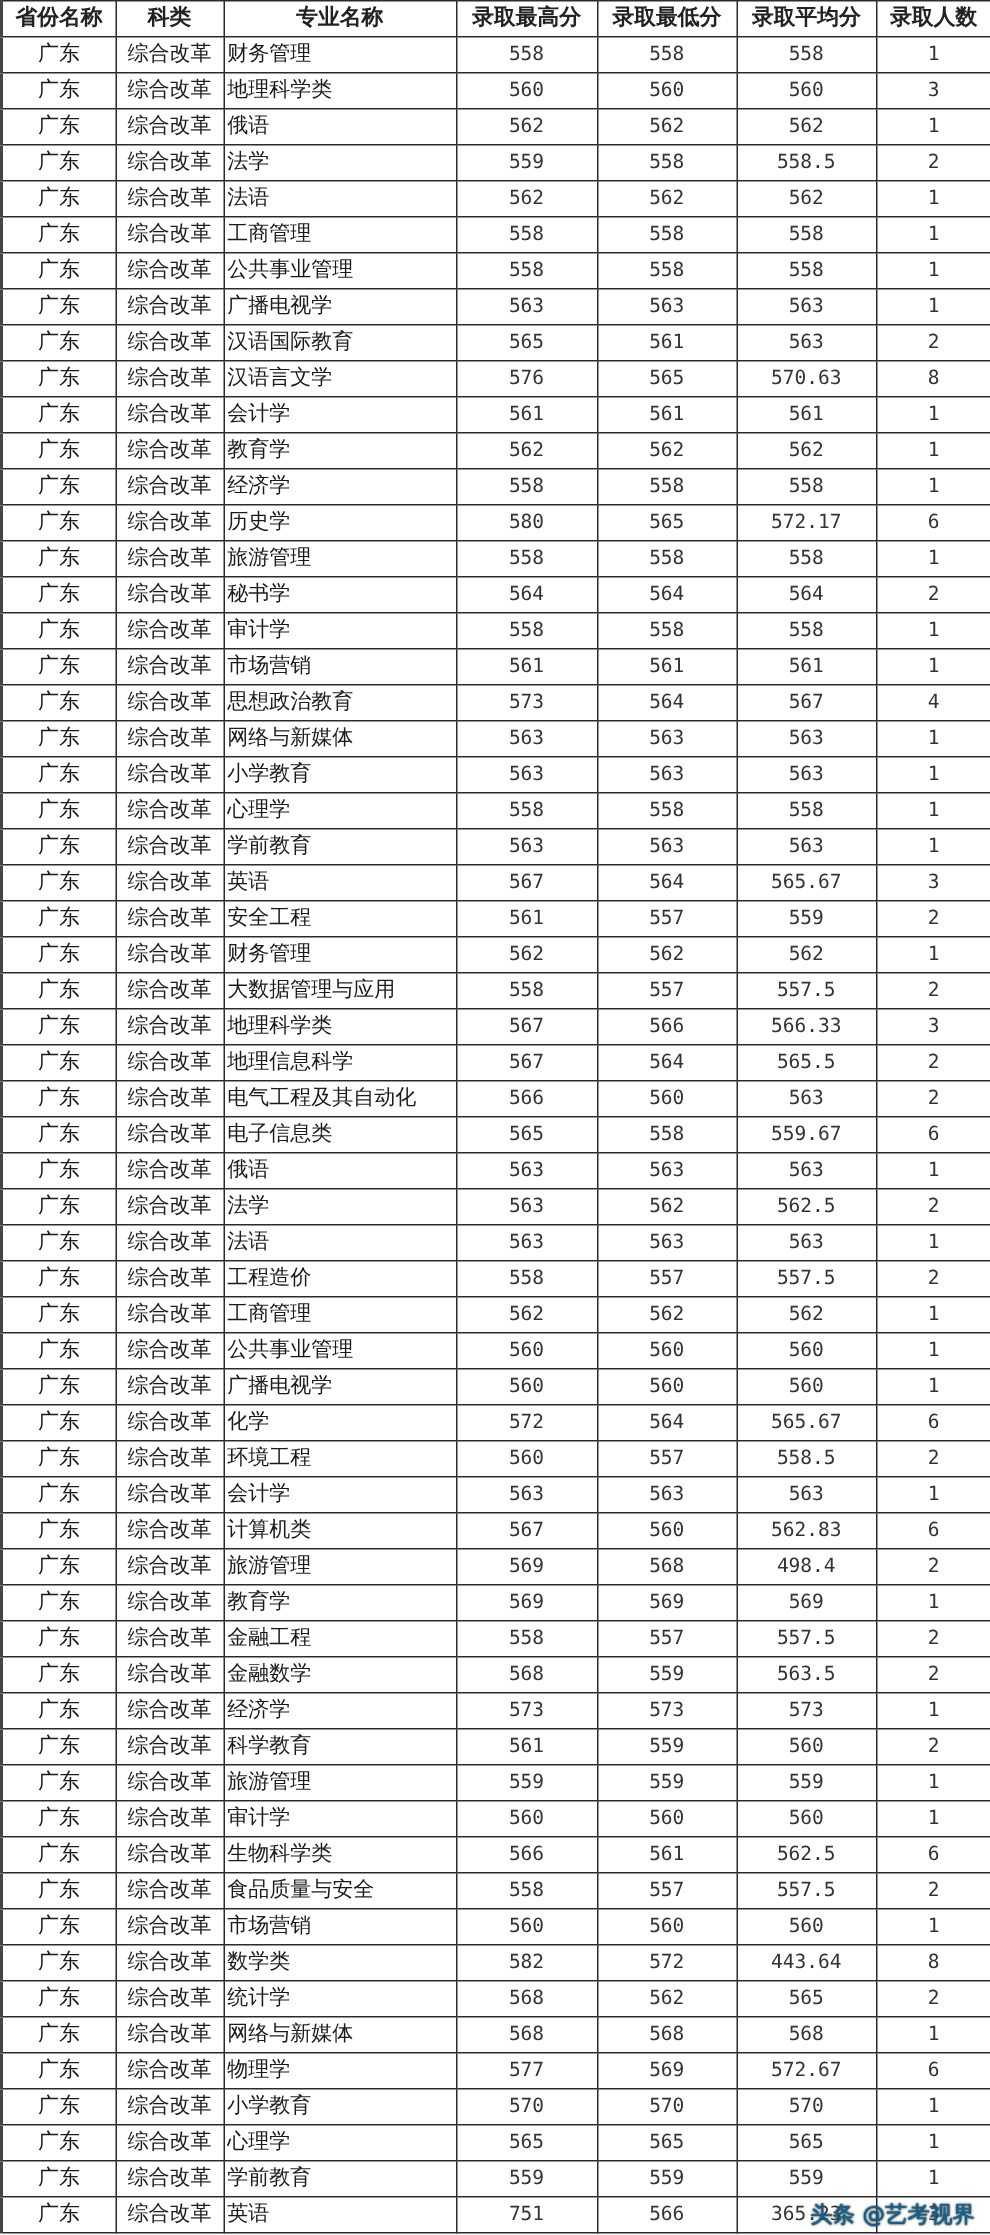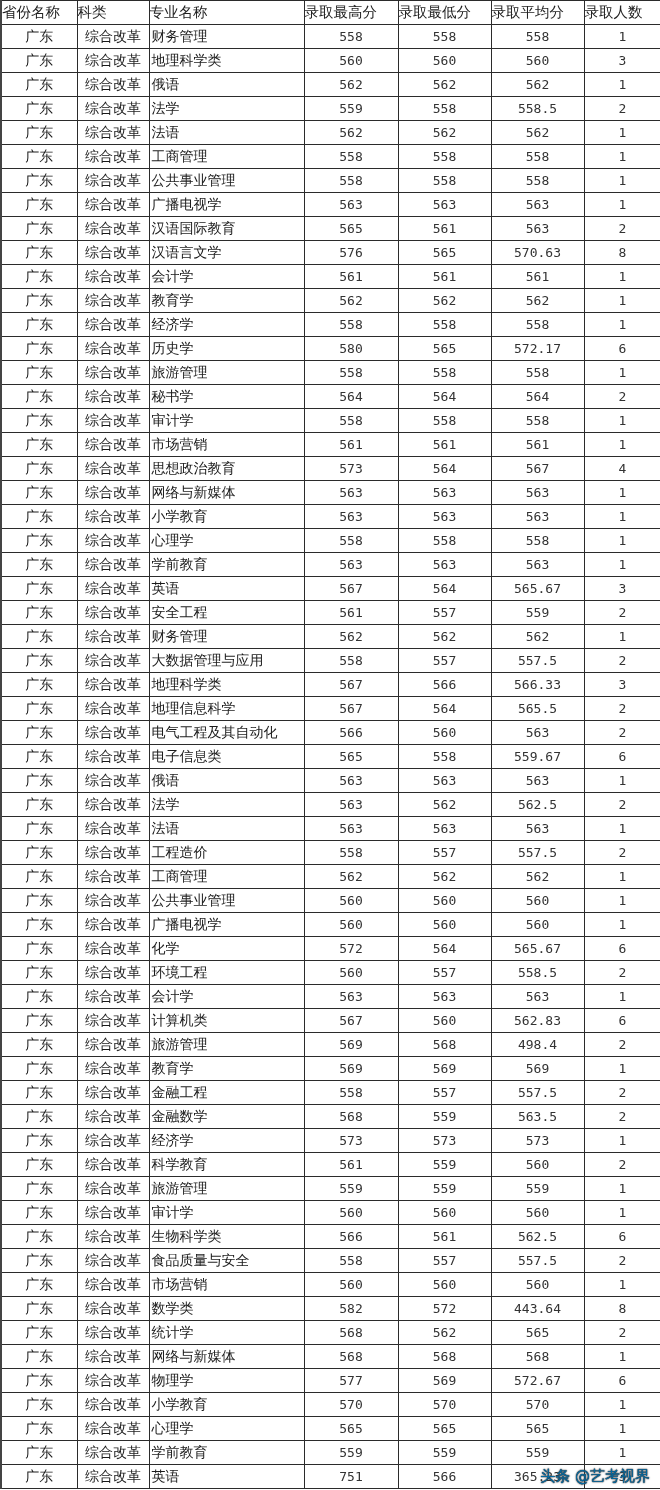--- a/index.html
+++ b/index.html
@@ -14,21 +14,21 @@
   table.admit col.c7 { width: 77px; }
   table.admit th, table.admit td {
     border: 1px solid #2b2b2b;
     height: 23px;
     padding: 0;
     font-size: 14px;
     line-height: 23px;
     white-space: nowrap;
     overflow: hidden;
   }
-  table.admit th { font-weight: normal; text-align: left; font-size: 14.5px; color: #222; }
+  table.admit th { font-weight: bold; text-align: center; font-size: 14.5px; color: #222; }
   table.admit td { text-align: center; }
   table.admit td.major { text-align: left; padding-left: 2px; }
   table.admit td.num { font-family: "DejaVu Sans Mono", monospace; font-size: 13px; color: #333; }
   table.admit th:first-child, table.admit td:first-child { border-left: 2px solid #444; }
   .watermark {
     position: absolute; right: 10px; bottom: 4px;
     font-size: 15px; color: #0369a1;
     text-shadow: 0 0 1px #333, 0 0 1px #333, 0 0 2px #555;
     letter-spacing: 0px;
   }

